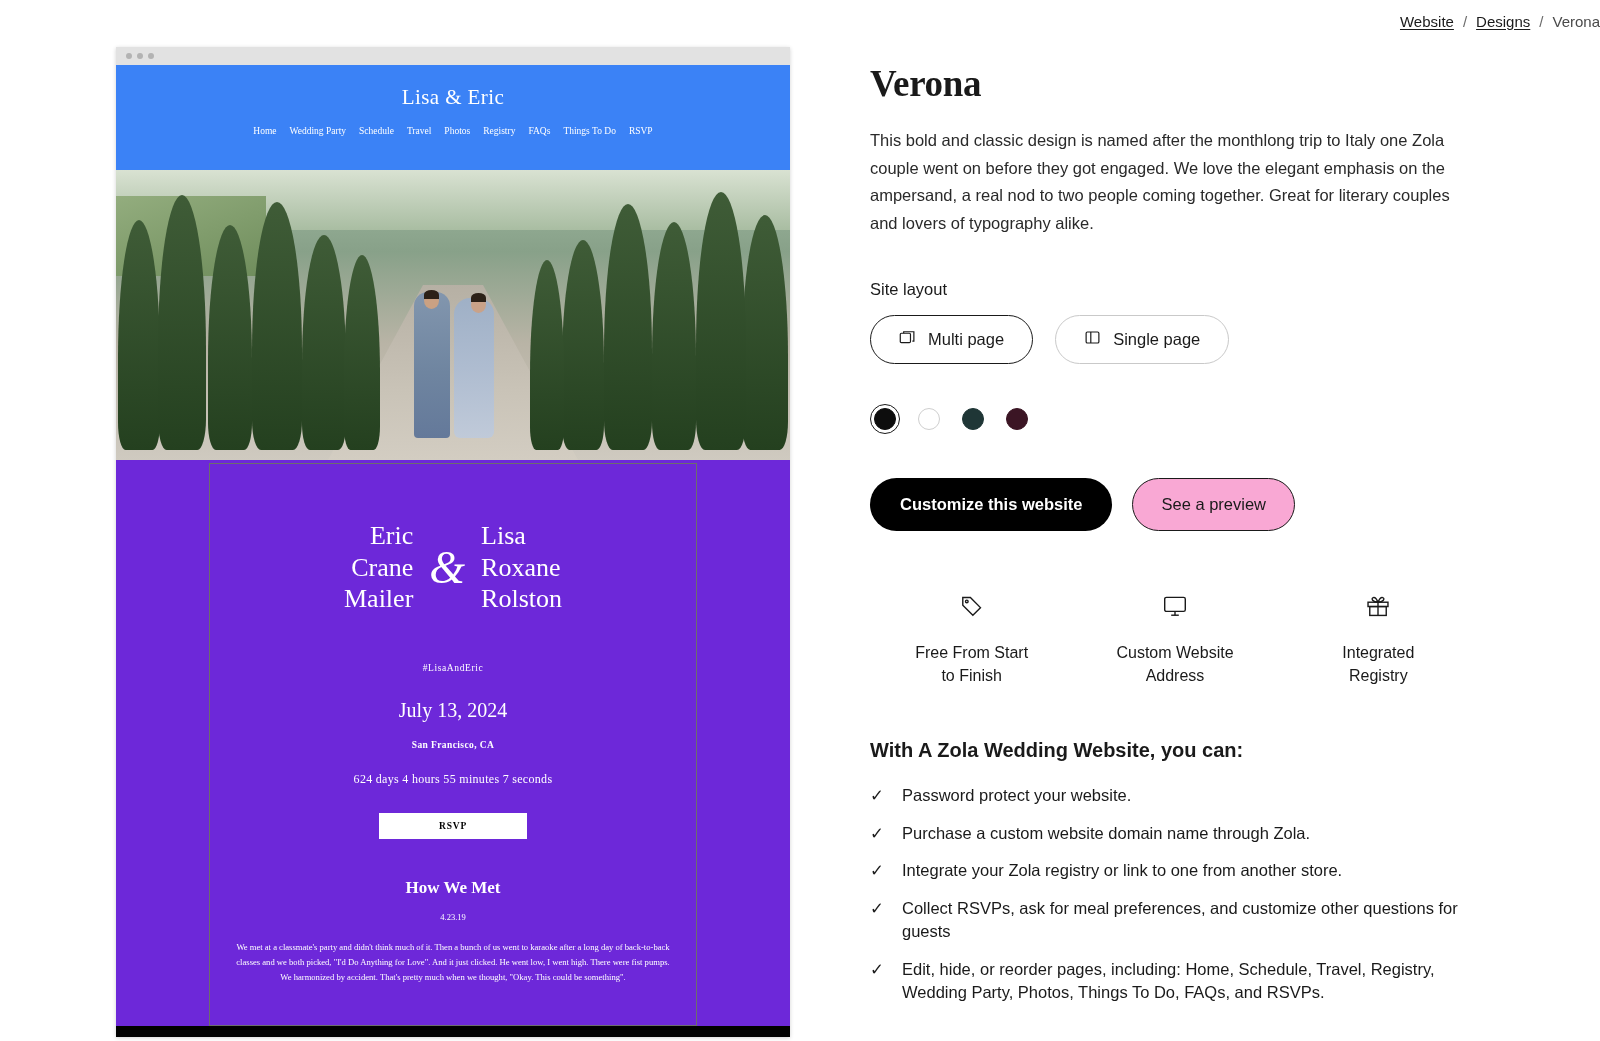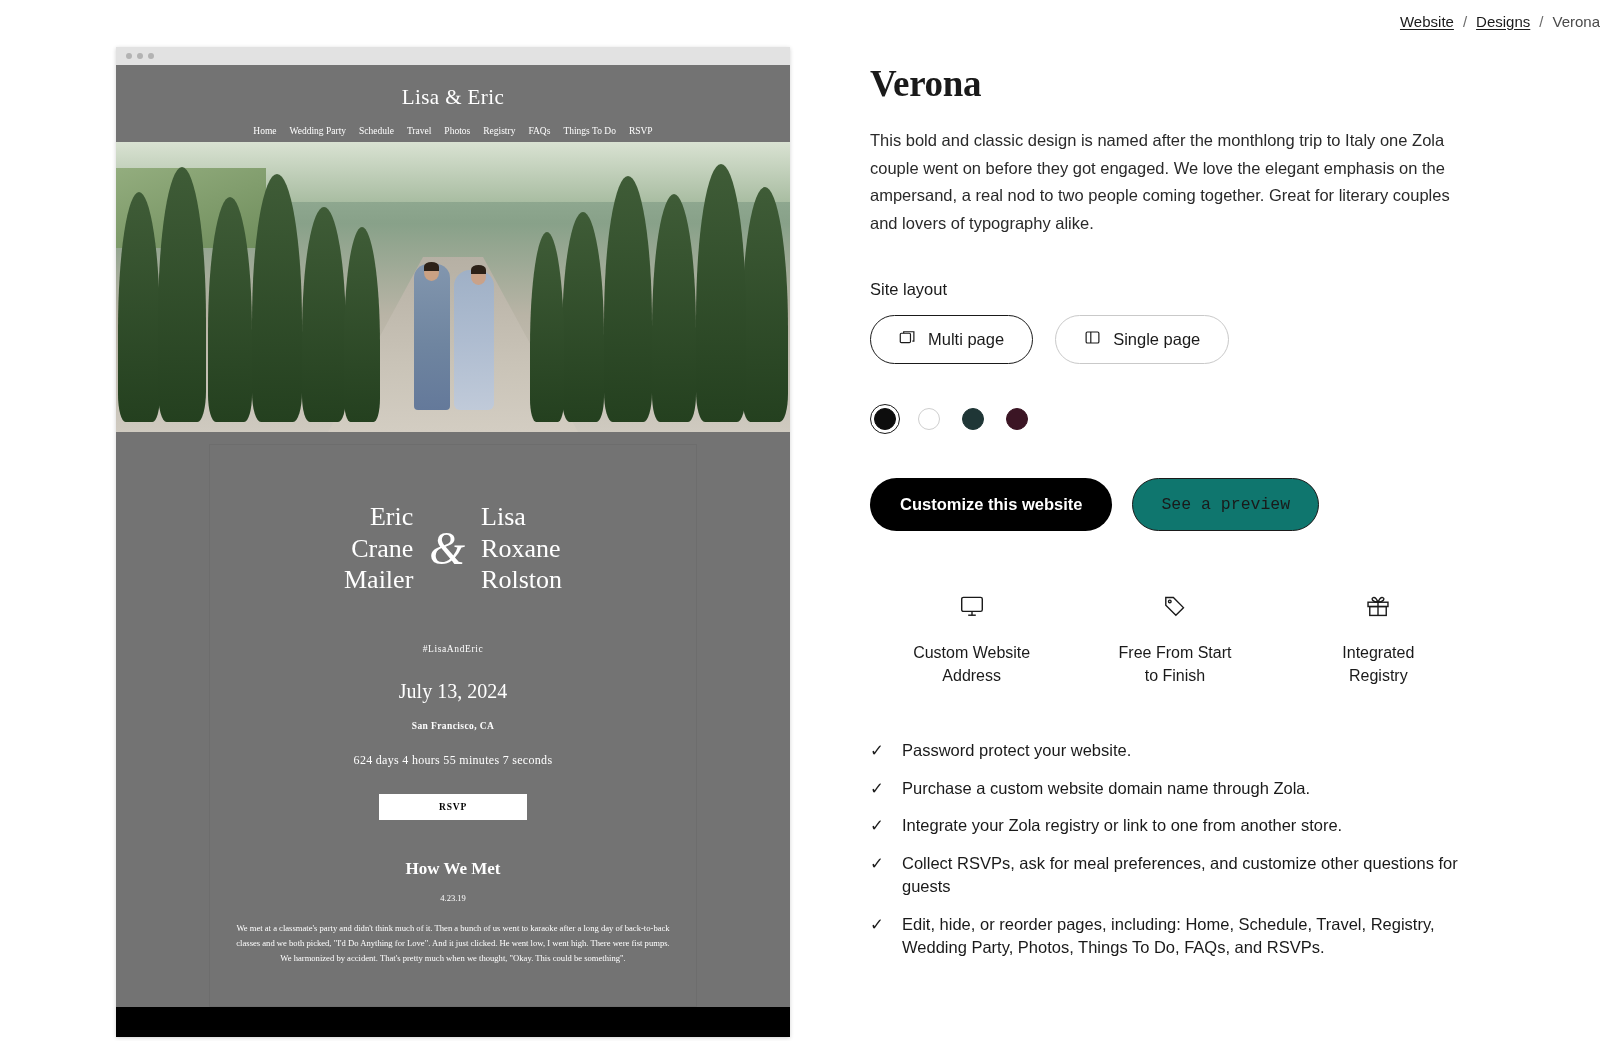--- a/index.html
+++ b/index.html
@@ -67,24 +67,24 @@
     height: 18px;
     background: #e2e2e2;
     display: flex;
     align-items: center;
     padding-left: 10px;
     gap: 5px;
   }
   .dot { width: 6px; height: 6px; border-radius: 50%; background: #b3b3b3; }
 
   .site-header {
-    background: #737373;
+    background: #3b82f6;
     color: #fff;
     text-align: center;
-    padding: 20px 0 0;
+    padding: 20px 0 28px;
   }
   .site-title {
     font-family: "Liberation Serif", serif;
     font-size: 21px;
     letter-spacing: 0.4px;
     margin-bottom: 16px;
   }
   .site-nav {
     display: flex;
     justify-content: center;
@@ -150,22 +150,22 @@
   .h-left { top: 4px; left: 14px; }
   .h-right { top: 8px; right: 10px; background:#c9a289; }
   .hair {
     position: absolute; width: 15px; height: 9px; border-radius: 50% 50% 0 0;
     background: #2c2118;
   }
   .hr-left { top: 2px; left: 14px; }
   .hr-right { top: 5px; right: 10px; }
 
   .invite-wrap {
-    background: #737373;
-    padding: 12px 0 0;
+    background: #6d28d9;
+    padding: 3px 0 0;
   }
   .invite {
     margin: 0 auto;
     width: 488px;
     border: 1px solid #6d6d6d;
     padding: 56px 0 40px;
     text-align: center;
     color: #fff;
   }
   .names {
@@ -295,26 +295,26 @@
   .cta-row { display: flex; gap: 20px; margin-bottom: 62px; }
   .btn-primary {
     background: #000; color: #fff;
     border: none; border-radius: 28px;
     font-size: 16.5px; font-weight: bold;
     padding: 16px 30px;
     cursor: pointer;
     font-family: "Liberation Sans", sans-serif;
   }
   .btn-secondary {
-    background: #0f766e; color: #1a1a1a;
+    background: #f9a8d4; color: #1a1a1a;
     border: 1.4px solid #1a1a1a; border-radius: 28px;
     font-size: 16.5px;
     padding: 16px 28px;
     cursor: pointer;
-    font-family: Liberation Mono, monospace;
+    font-family: Liberation Sans, sans-serif;
   }
 
   .features {
     display: flex;
     gap: 0;
     margin-bottom: 52px;
   }
   .feature {
     flex: 1;
     text-align: center;
@@ -477,53 +477,54 @@
 
       <div class="cta-row">
         <button class="btn-primary">Customize this website</button>
         <button class="btn-secondary">See a preview</button>
       </div>
 
       <div class="features">
         <div class="feature">
           <span class="ficon">
             <svg width="26" height="26" viewBox="0 0 24 24" fill="none" stroke="#1a1a1a" stroke-width="1.3">
+              <path d="M3.5 11.2V4.2h7l9.3 9.3-7 7L3.5 11.2z"></path>
+                <circle cx="7.2" cy="7.8" r="1.2"></circle>
+            </svg>
+          </span>
+          <div>Free From Start</div>
+          <div>to Finish</div>
+        </div>
+        <div class="feature">
+          <span class="ficon">
+            <svg width="26" height="26" viewBox="0 0 24 24" fill="none" stroke="#1a1a1a" stroke-width="1.3">
               <rect x="2.5" y="4" width="19" height="13" rx="1.6"></rect>
                 <line x1="8.5" y1="20.5" x2="15.5" y2="20.5"></line>
                 <line x1="12" y1="17" x2="12" y2="20.5"></line>
             </svg>
           </span>
           <div>Custom Website</div>
           <div>Address</div>
-        </div>
-        <div class="feature">
-          <span class="ficon">
-            <svg width="26" height="26" viewBox="0 0 24 24" fill="none" stroke="#1a1a1a" stroke-width="1.3">
-              <path d="M3.5 11.2V4.2h7l9.3 9.3-7 7L3.5 11.2z"></path>
-                <circle cx="7.2" cy="7.8" r="1.2"></circle>
-            </svg>
-          </span>
-          <div>Free From Start</div>
-          <div>to Finish</div>
         </div>
         <div class="feature">
           <span class="ficon">
             <svg width="26" height="26" viewBox="0 0 24 24" fill="none" stroke="#1a1a1a" stroke-width="1.3">
               <rect x="2.8" y="8.5" width="18.4" height="4"></rect>
                 <rect x="4.4" y="12.5" width="15.2" height="8.2"></rect>
               <line x1="12" y1="8.5" x2="12" y2="20.7"></line>
               <path d="M12 8.5C12 8.5 9.9 3.4 7.6 4.2 5.3 5 7 8.5 12 8.5z"></path>
               <path d="M12 8.5C12 8.5 14.1 3.4 16.4 4.2 18.7 5 17 8.5 12 8.5z"></path>
             </svg>
           </span>
           <div>Integrated</div>
           <div>Registry</div>
         </div>
       </div>
 
+      <h2 class="benefits-title">With A Zola Wedding Website, you can:</h2>
       <div>
         <div class="benefit">
           <span class="check">✓</span>
           <span>Password protect your website.</span>
         </div>
         <div class="benefit">
           <span class="check">✓</span>
           <span>Purchase a custom website domain name through Zola.</span>
         </div>
         <div class="benefit">

